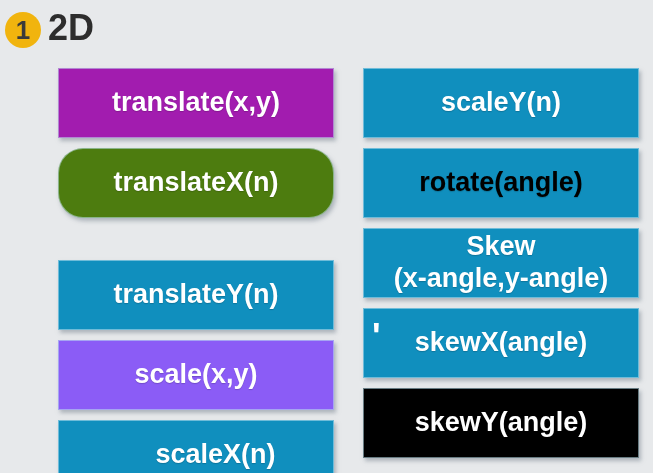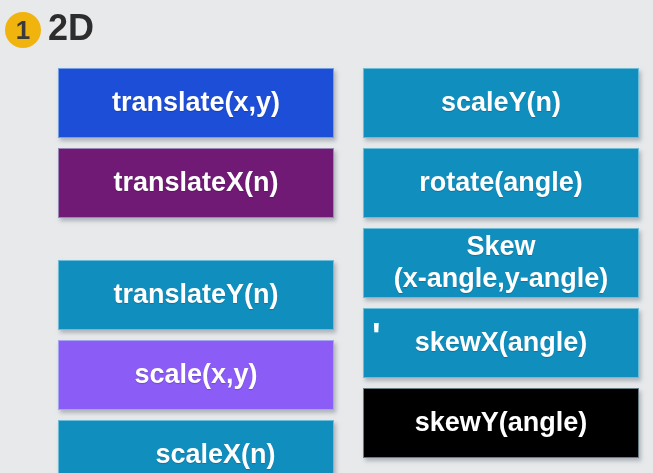--- a/index.html
+++ b/index.html
@@ -90,41 +90,41 @@
 </head>
 <body style="background: rgb(231, 233, 235);">
 
 <div class="slide">
   <div class="badge" style="background: rgb(241, 180, 14);">
     <span>1</span>
   </div>
   <div class="title">2D</div>
   <div class="grid">
     <div class="col">
-        <div class="btn" style="background: #1d4ed8; color: rgb(255, 255, 255);">
+        <div class="btn" style="background: #a21caf; color: rgb(255, 255, 255);">
           <div class="btn-line">translate(x,y)</div>
         </div>
-        <div class="btn" style="background: #701a75; color: rgb(255, 255, 255);">
+        <div class="btn" style="background: #4d7c0f; color: rgb(255, 255, 255); border-radius: 25px;">
           <div class="btn-line">translateX(n)</div>
         </div>
         <div class="btn" style="background: rgb(16, 143, 190); color: rgb(255, 255, 255); margin-top: 32px;">
           <div class="btn-line">translateY(n)</div>
         </div>
         <div class="btn" style="background: #8b5cf6; color: rgb(255, 255, 255);">
           <div class="btn-line">scale(x,y)</div>
         </div>
         <div class="btn" style="background: rgb(16, 143, 190); color: rgb(255, 255, 255); padding-left: 39px;">
           <div class="btn-line">scaleX(n)</div>
         </div>
       </div>
     <div class="col">
         <div class="btn" style="background: rgb(16, 143, 190); color: rgb(255, 255, 255);">
           <div class="btn-line">scaleY(n)</div>
         </div>
-        <div class="btn" style="background: rgb(16, 143, 190); color: #ffffff;">
+        <div class="btn" style="background: rgb(16, 143, 190); color: #000000;">
           <div class="btn-line">rotate(angle)</div>
         </div>
         <div class="btn two-line" style="background: rgb(16, 143, 190); color: rgb(255, 255, 255);">
           <div class="btn-line">Skew</div>
           <div class="btn-line">(x-angle,y-angle)</div>
         </div>
         <div class="btn" style="background: rgb(16, 143, 190); color: rgb(255, 255, 255);">
           <div class="btn-line">skewX(angle)</div>
           <span class="stray">'</span>
         </div>

